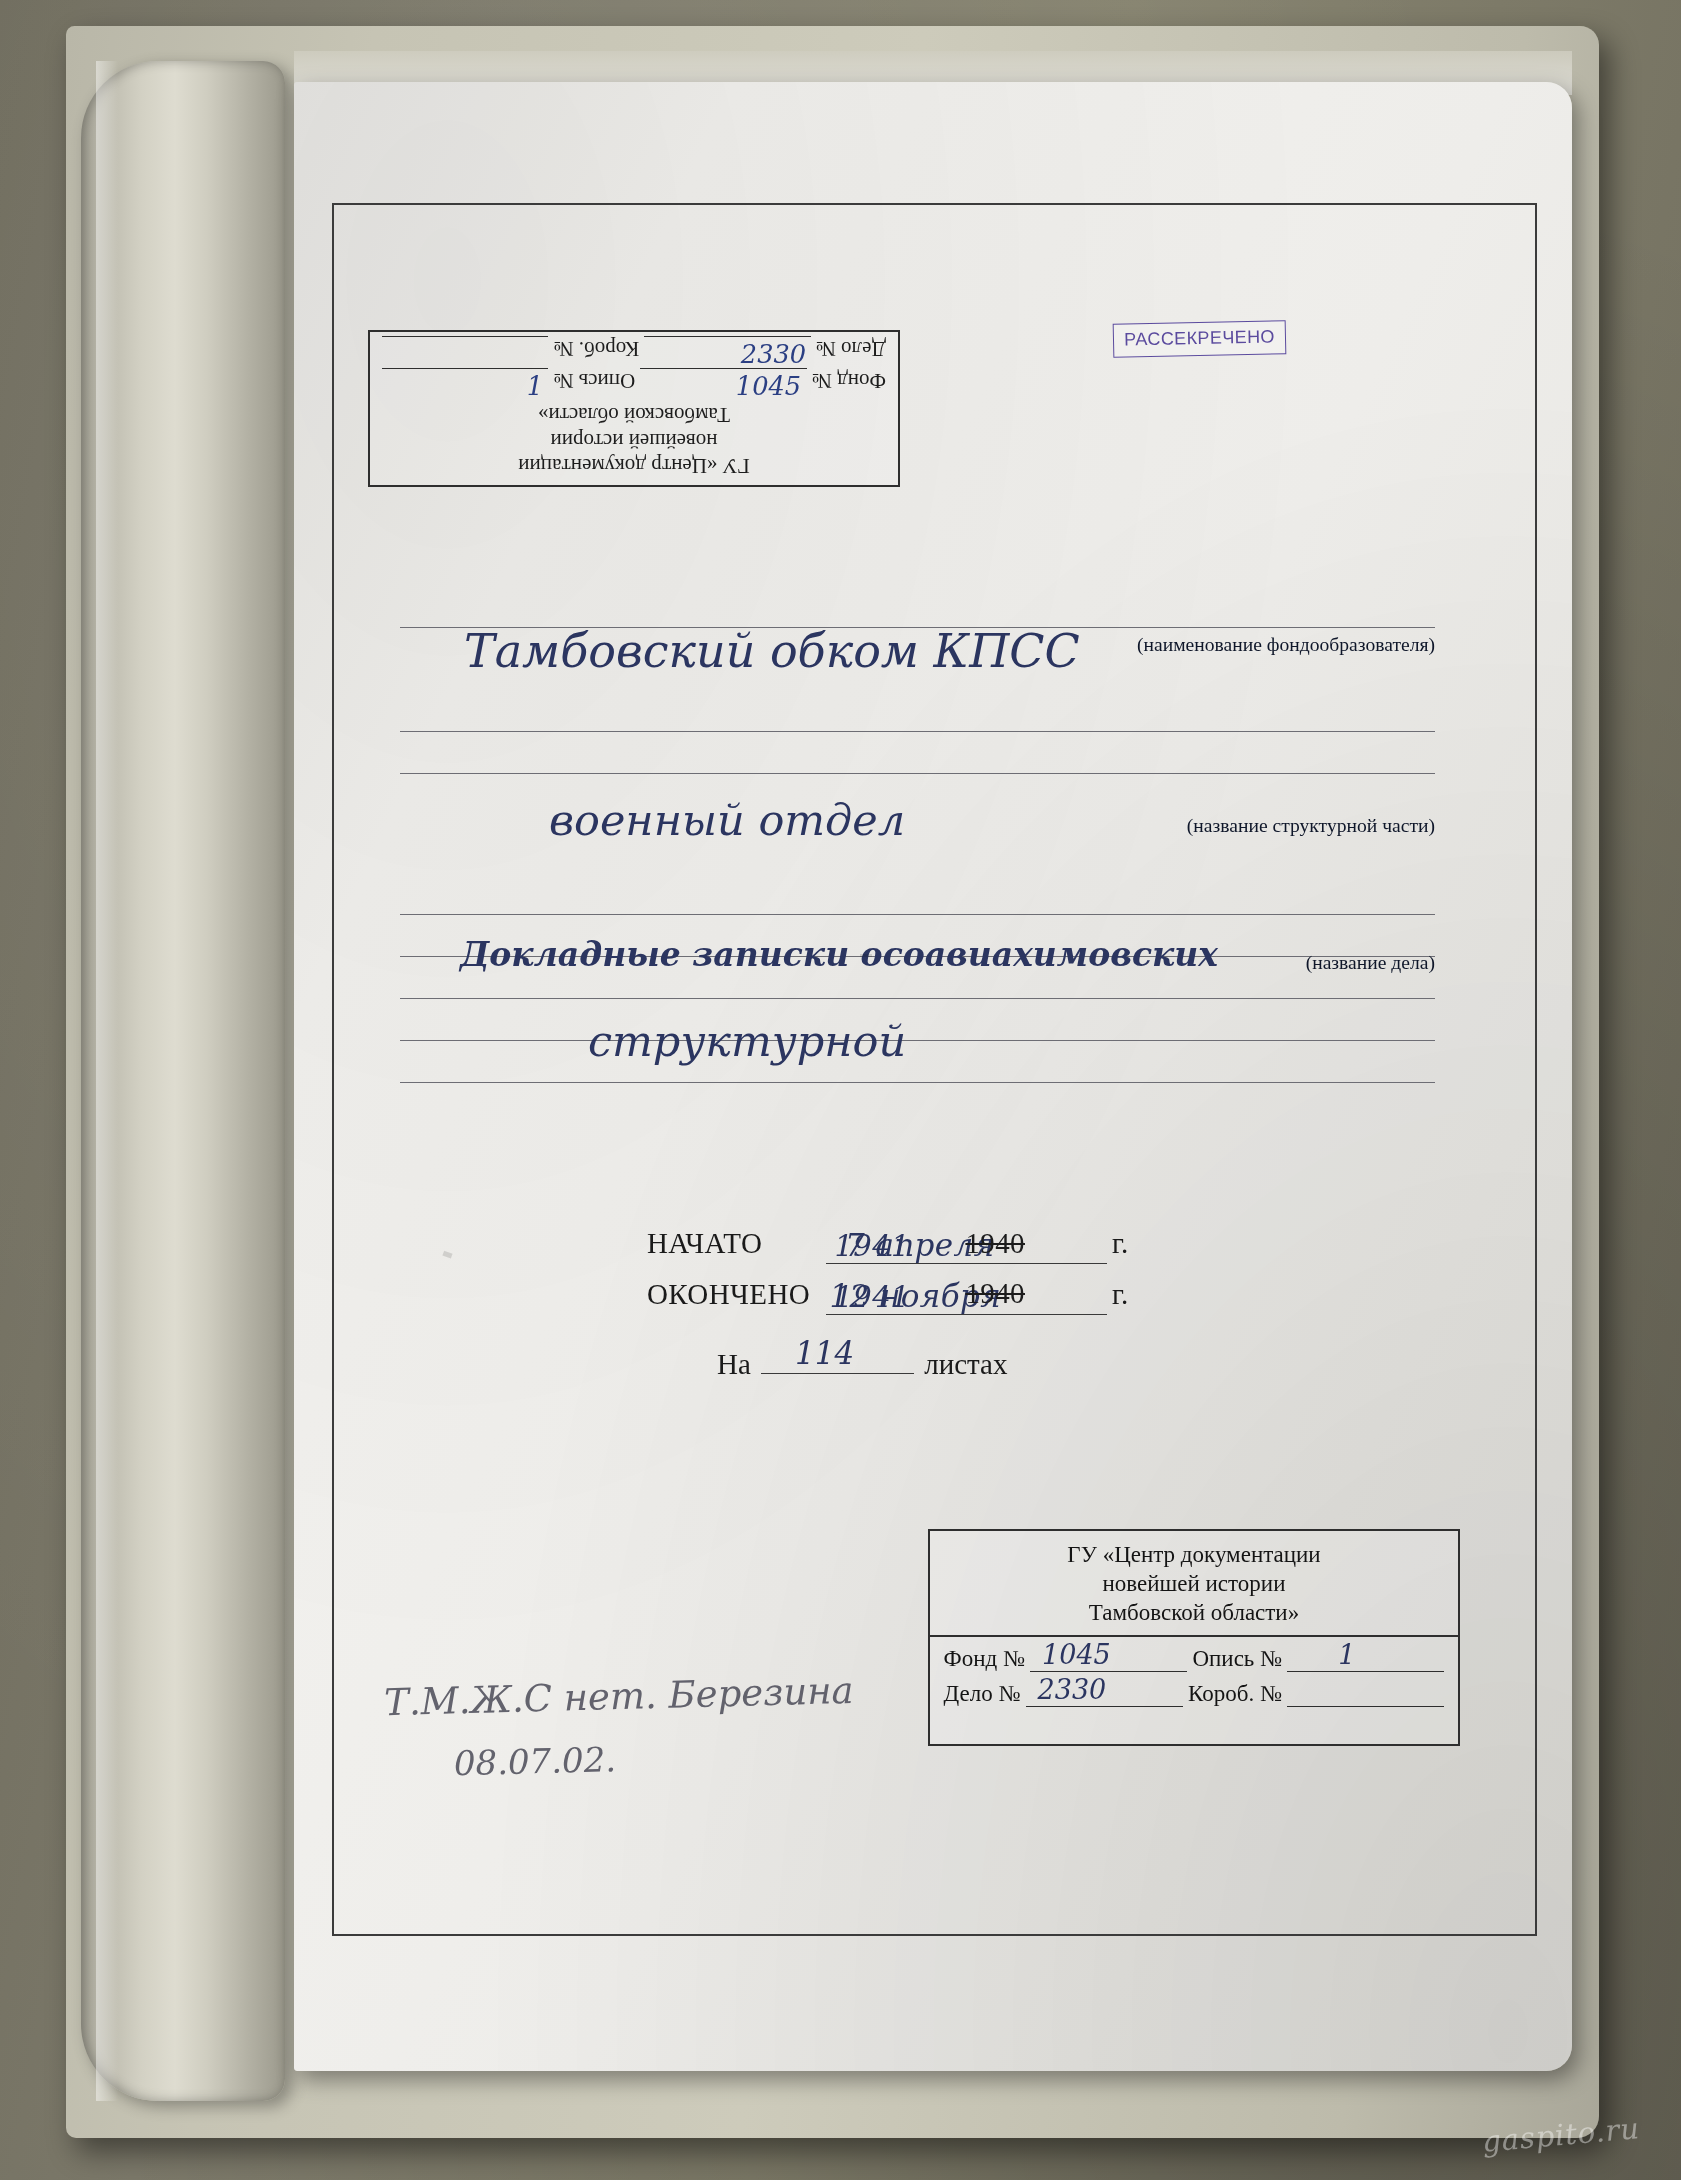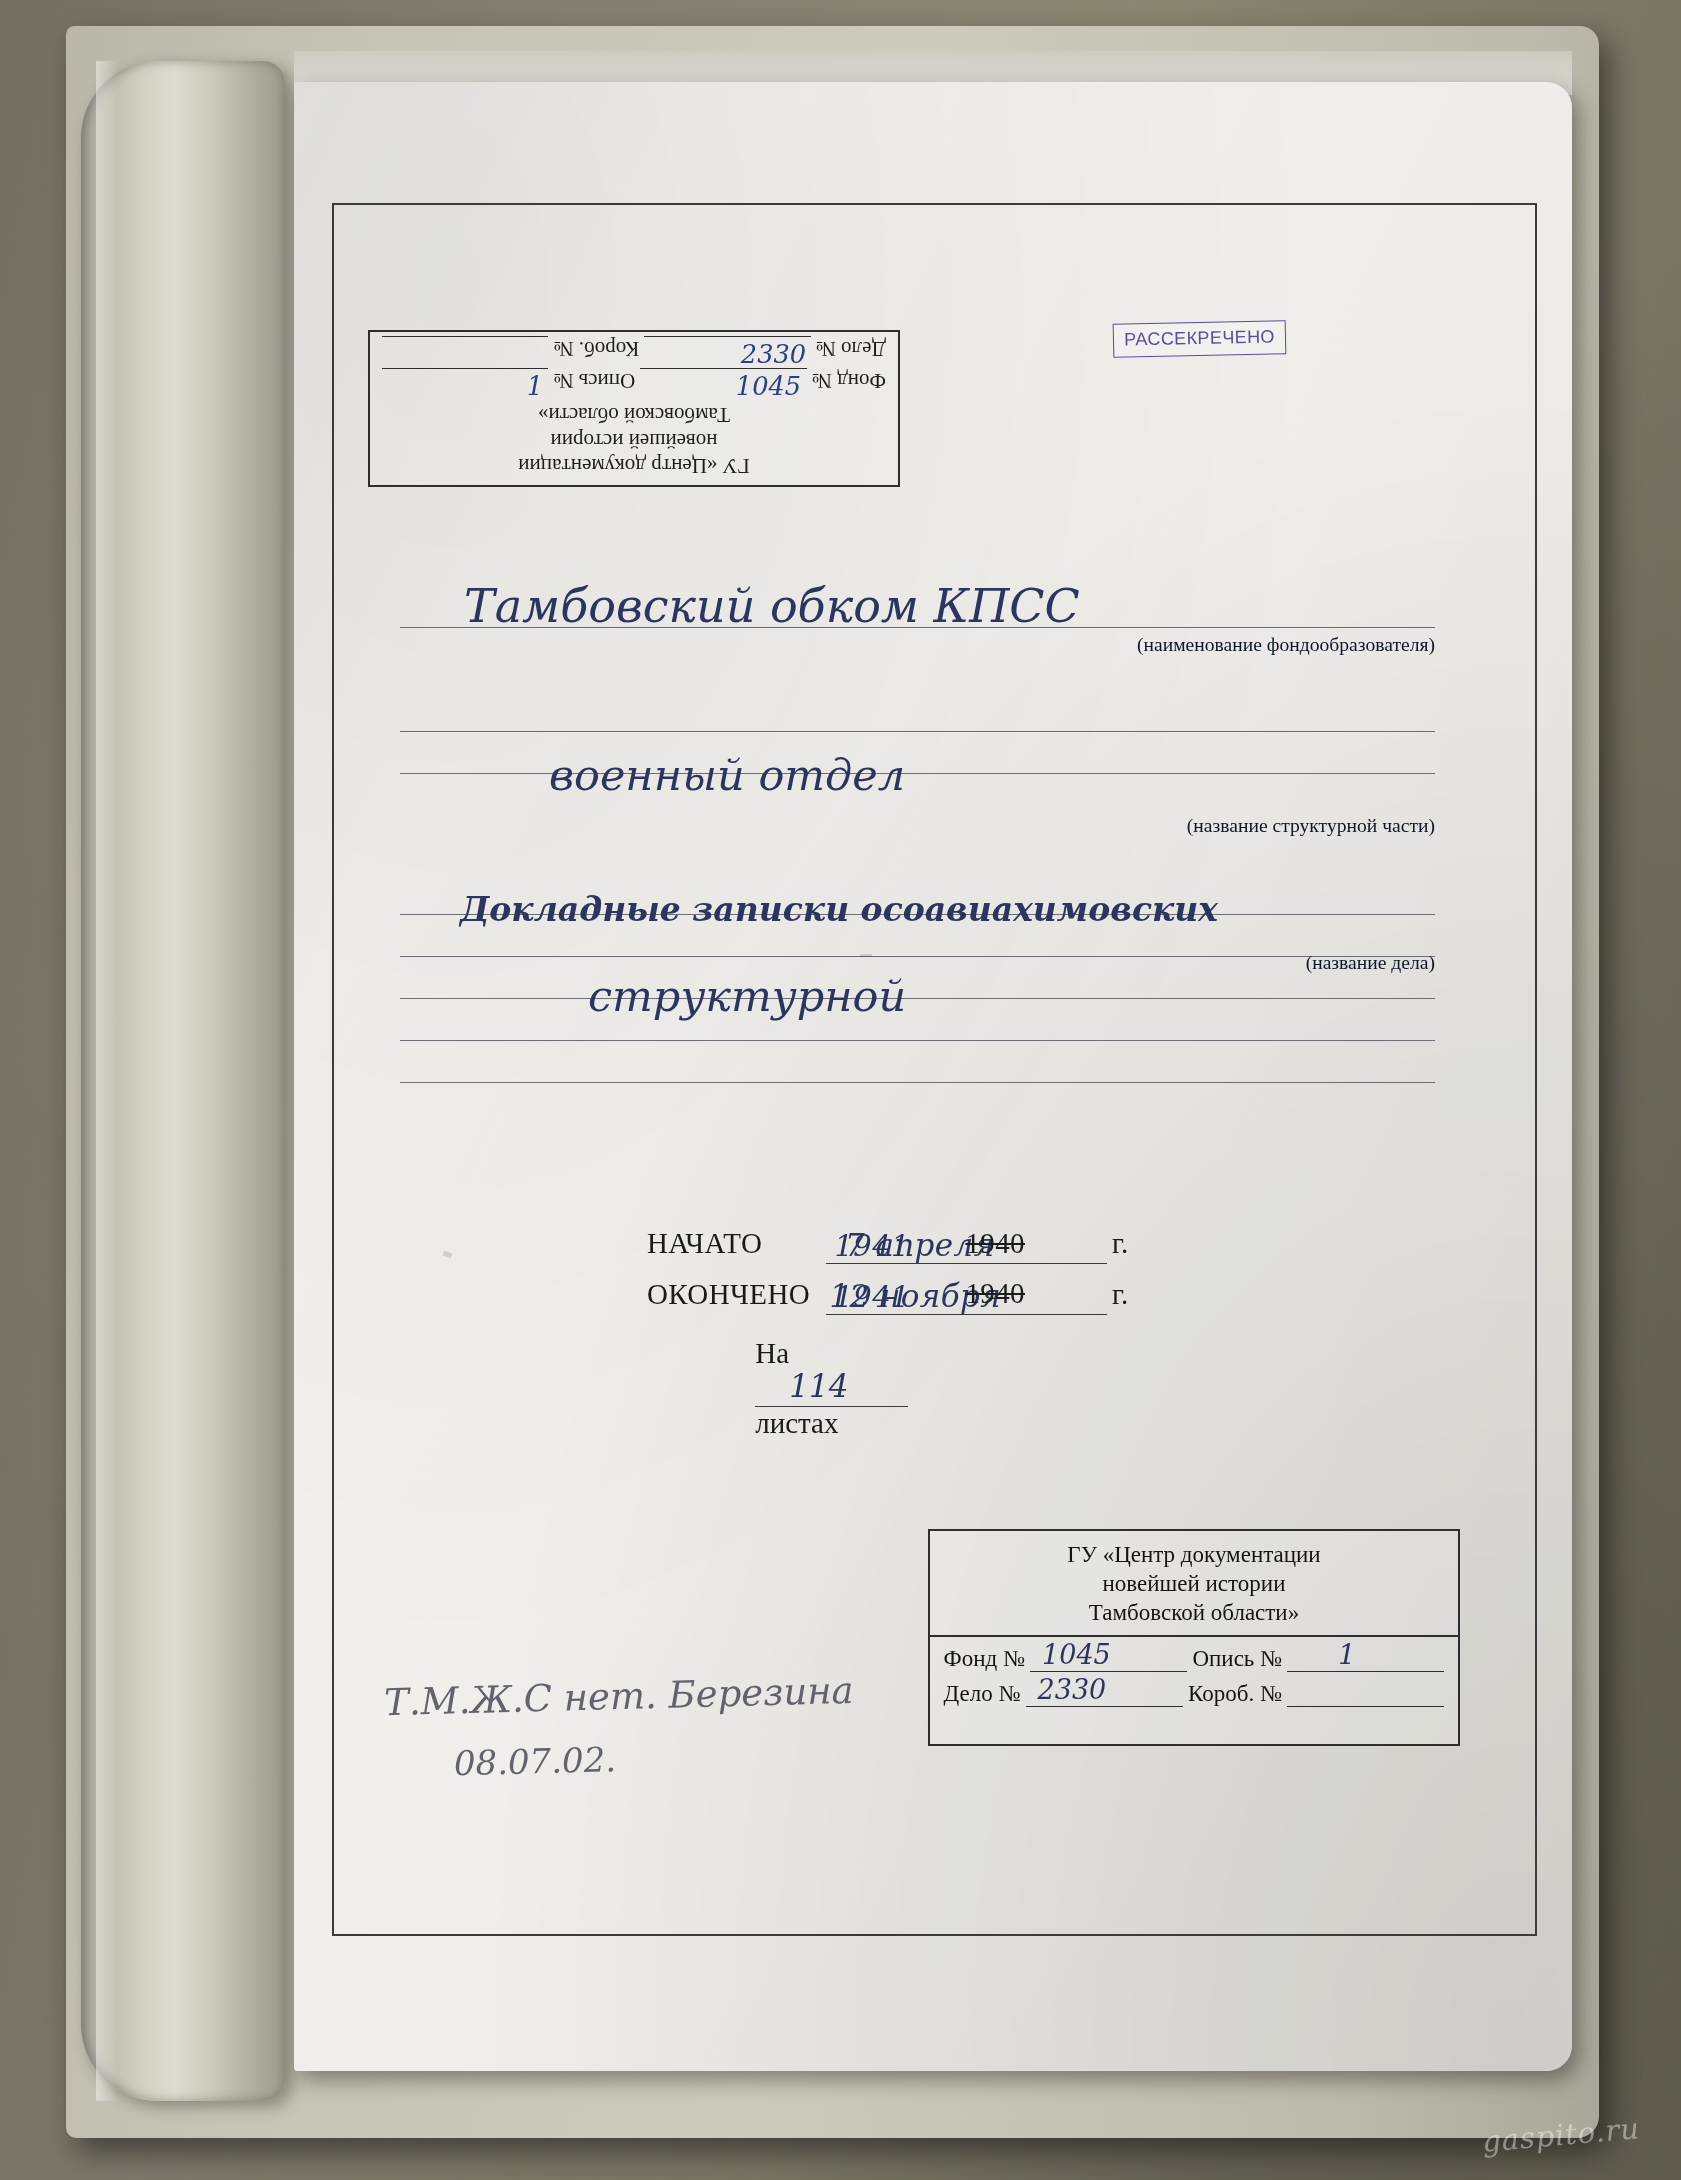--- a/index.html
+++ b/index.html
@@ -183,20 +183,21 @@
     font-size: 19.6px;
     color: #0f172a;
   }
 
   .hand {
     position: absolute;
     font-family: "DejaVu Serif", serif;
     font-style: italic;
     color: #2b3560;
     white-space: nowrap;
+    margin-top: 45px;
   }
 
   
   #dates {
     position: absolute;
     left: 647px;
     top: 1227px;
     font-size: 29px;
     color: #1a1a1a;
     letter-spacing: 0.4px;
@@ -222,27 +223,26 @@
     color: #1c1c1c;
     font-family: Liberation Serif, serif;
     font-style: normal;
     font-size: 29px;
     text-decoration: line-through;
   }
   #dates .suffix { margin-left: 5.1px; }
 
   #sheets-count {
     position: absolute;
-    left: 745px;
+    left: 717px;
     top: 1337px;
     font-size: 29px;
     color: #1a1a1a;
     display: flex;
     align-items: baseline;
-    flex-direction: column;
   }
   #sheets-count .val {
     width: 153px;
     border-bottom: 1.7px solid #3a3a3a;
     position: relative;
     height: 36px;
     margin: 0 10.2px;
   }
   #sheets-count .val .hw { position: absolute; left: 34px; bottom: 1.7px; font-size: 31px; text-align: center; }
 

